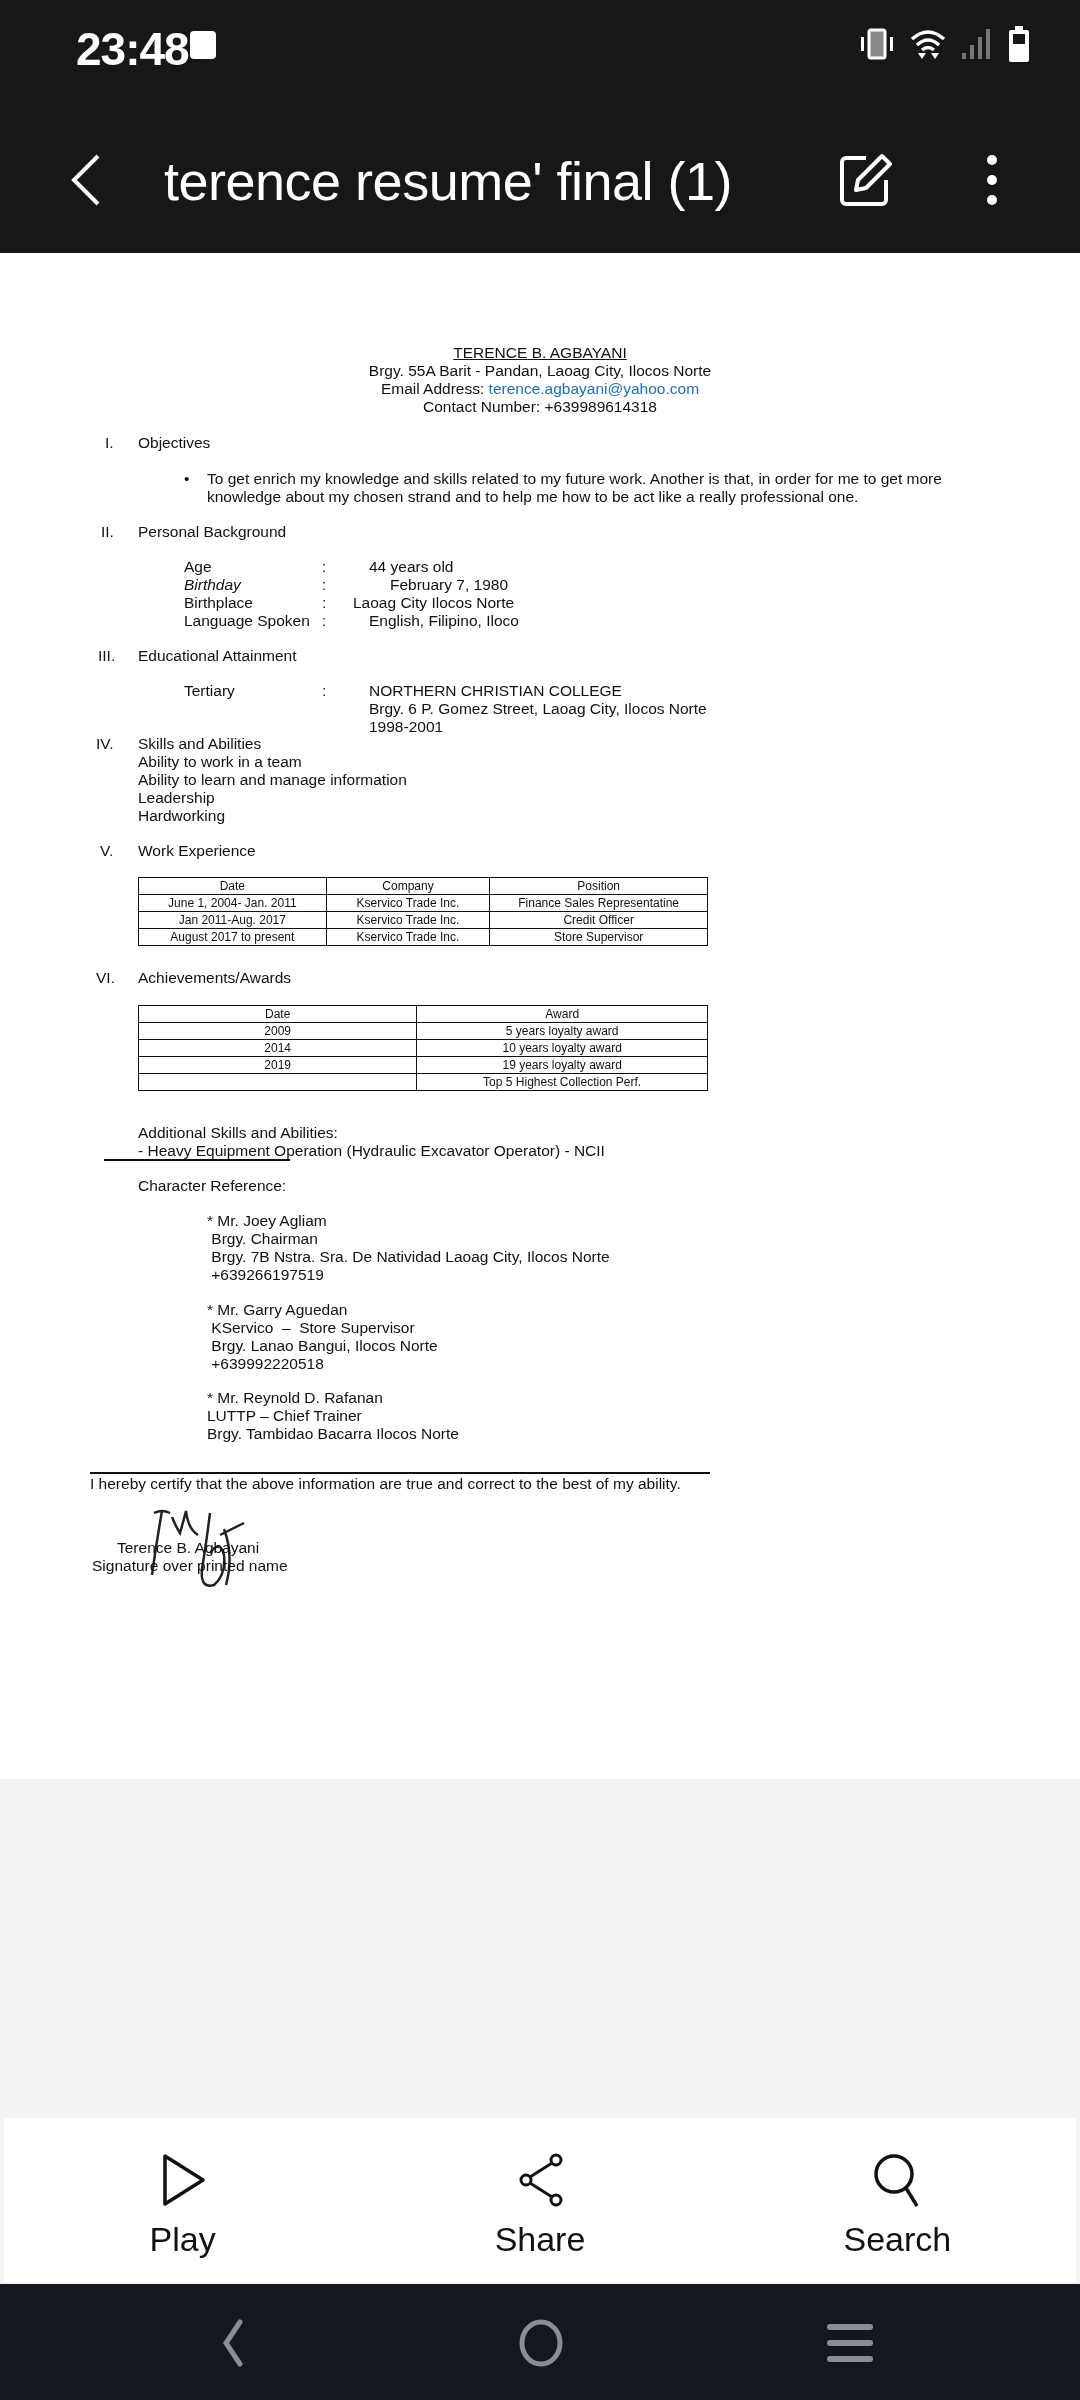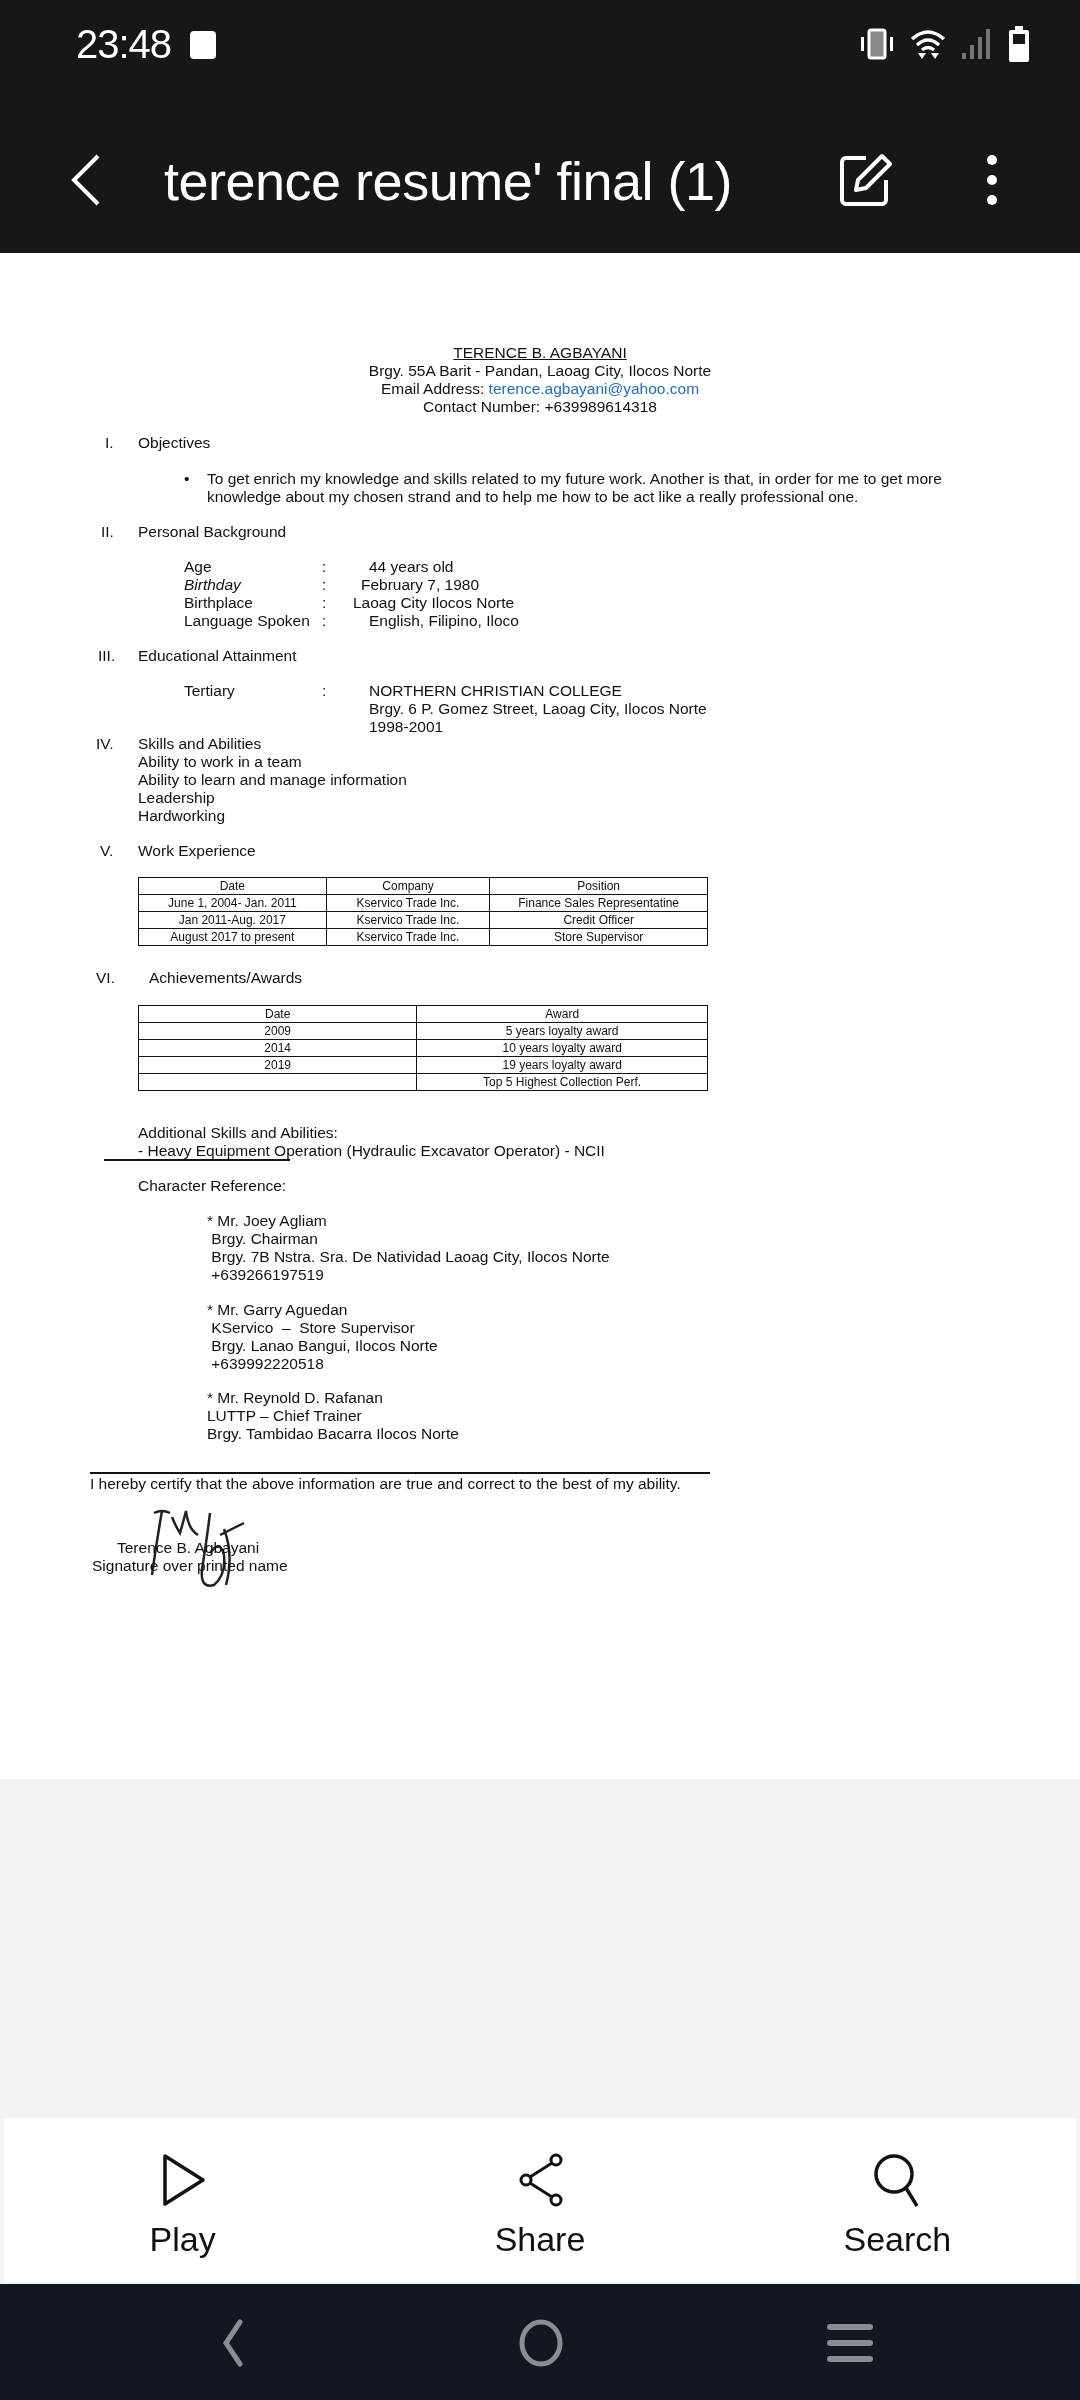--- a/index.html
+++ b/index.html
@@ -1,18 +1,18 @@
 <!DOCTYPE html>
 <html><head>
 <meta charset="utf-8">
 <style>
   html, body { margin:0; padding:0; }
   body { width:1080px; height:2400px; position:relative; overflow:hidden; background:#f3f3f3; font-family:"Liberation Sans", sans-serif; }
   .statusbar { position:absolute; left:0; top:0; width:1080px; height:90px; background:#171717; color:#fff; }
-  .status-time { position:absolute; left:76px; top:22px; font-size:40px; letter-spacing:-1px; }
+  .status-time { position:absolute; left:76px; top:22px; font-size:46px; letter-spacing:-1px;font-weight:bold; }
   .status-notif { position:absolute; left:190px; top:31px; width:26px; height:28px; background:#fff; border-radius:4px; }
   .status-icons { position:absolute; right:50px; top:24px; height:40px; display:flex; gap:14px; align-items:center; }
   .appbar { position:absolute; left:0; top:90px; width:1080px; height:163px; background:#171717; color:#fff; }
   .appbar .back { position:absolute; left:66px; top:62px; width:40px; height:56px; }
   .appbar .title { position:absolute; left:164px; top:60px; font-size:54px; letter-spacing:-0.5px; white-space:nowrap; }
   .appbar .edit { position:absolute; left:838px; top:62px; width:56px; height:56px; }
   .appbar .more { position:absolute; left:976px; top:62px; width:32px; height:56px; }
   .page { position:absolute; left:0; top:253px; width:1080px; height:1526px; background:#fff; color:#111; }
   .doc { position:absolute; left:0; top:0; width:1080px; height:100%; font-size:15.5px; line-height:17.8px; }
   .abs { position:absolute; white-space:nowrap; }
@@ -93,21 +93,21 @@
 
     <div class="abs" style="left:101px; top:270px;">II.</div>
     <div class="abs" style="left:138px; top:270px;">Personal Background</div>
 
     <div class="abs" style="left:184px; top:305px;">Age</div>
     <div class="abs" style="left:322px; top:305px;">:</div>
     <div class="abs" style="left:369px; top:305px;">44 years old</div>
 
     <div class="abs" style="left:184px; top:323px;font-style:italic;">Birthday</div>
     <div class="abs" style="left:322px; top:323px;">:</div>
-    <div class="abs" style="left:361px; top:323px;">February 7, 1980</div>
+    <div class="abs" style="left:390px; top:323px;">February 7, 1980</div>
 
     <div class="abs" style="left:184px; top:341px;text-align:right;">Birthplace</div>
     <div class="abs" style="left:322px; top:341px;">:</div>
     <div class="abs" style="left:353px; top:341px;">Laoag City Ilocos Norte</div>
 
     <div class="abs" style="left:184px; top:359px;">Language Spoken</div>
     <div class="abs" style="left:322px; top:359px;">:</div>
     <div class="abs" style="left:369px; top:359px;">English, Filipino, Iloco</div>
 
     <div class="abs" style="left:98px; top:394px;">III.</div>
@@ -151,21 +151,21 @@
       </tr>
       <tr>
         <td>August 2017 to present</td>
         <td>Kservico Trade Inc.</td>
         <td>Store Supervisor</td>
       </tr>
     </tbody>
       </table>
 
     <div class="abs" style="left:96px; top:716px;">VI.</div>
-    <div class="abs" style="left:138px; top:716px;margin-left:11px;">Achievements/Awards</div>
+    <div class="abs" style="left:138px; top:716px;">Achievements/Awards</div>
     <table class="t" style="left:138px; top:752px; width:570px;">
       <colgroup>
           <col style="width:279px">
           <col style="width:291px">
         </colgroup>
       <tbody>
           <tr>
         <td>Date</td>
         <td>Award</td>
       </tr>

